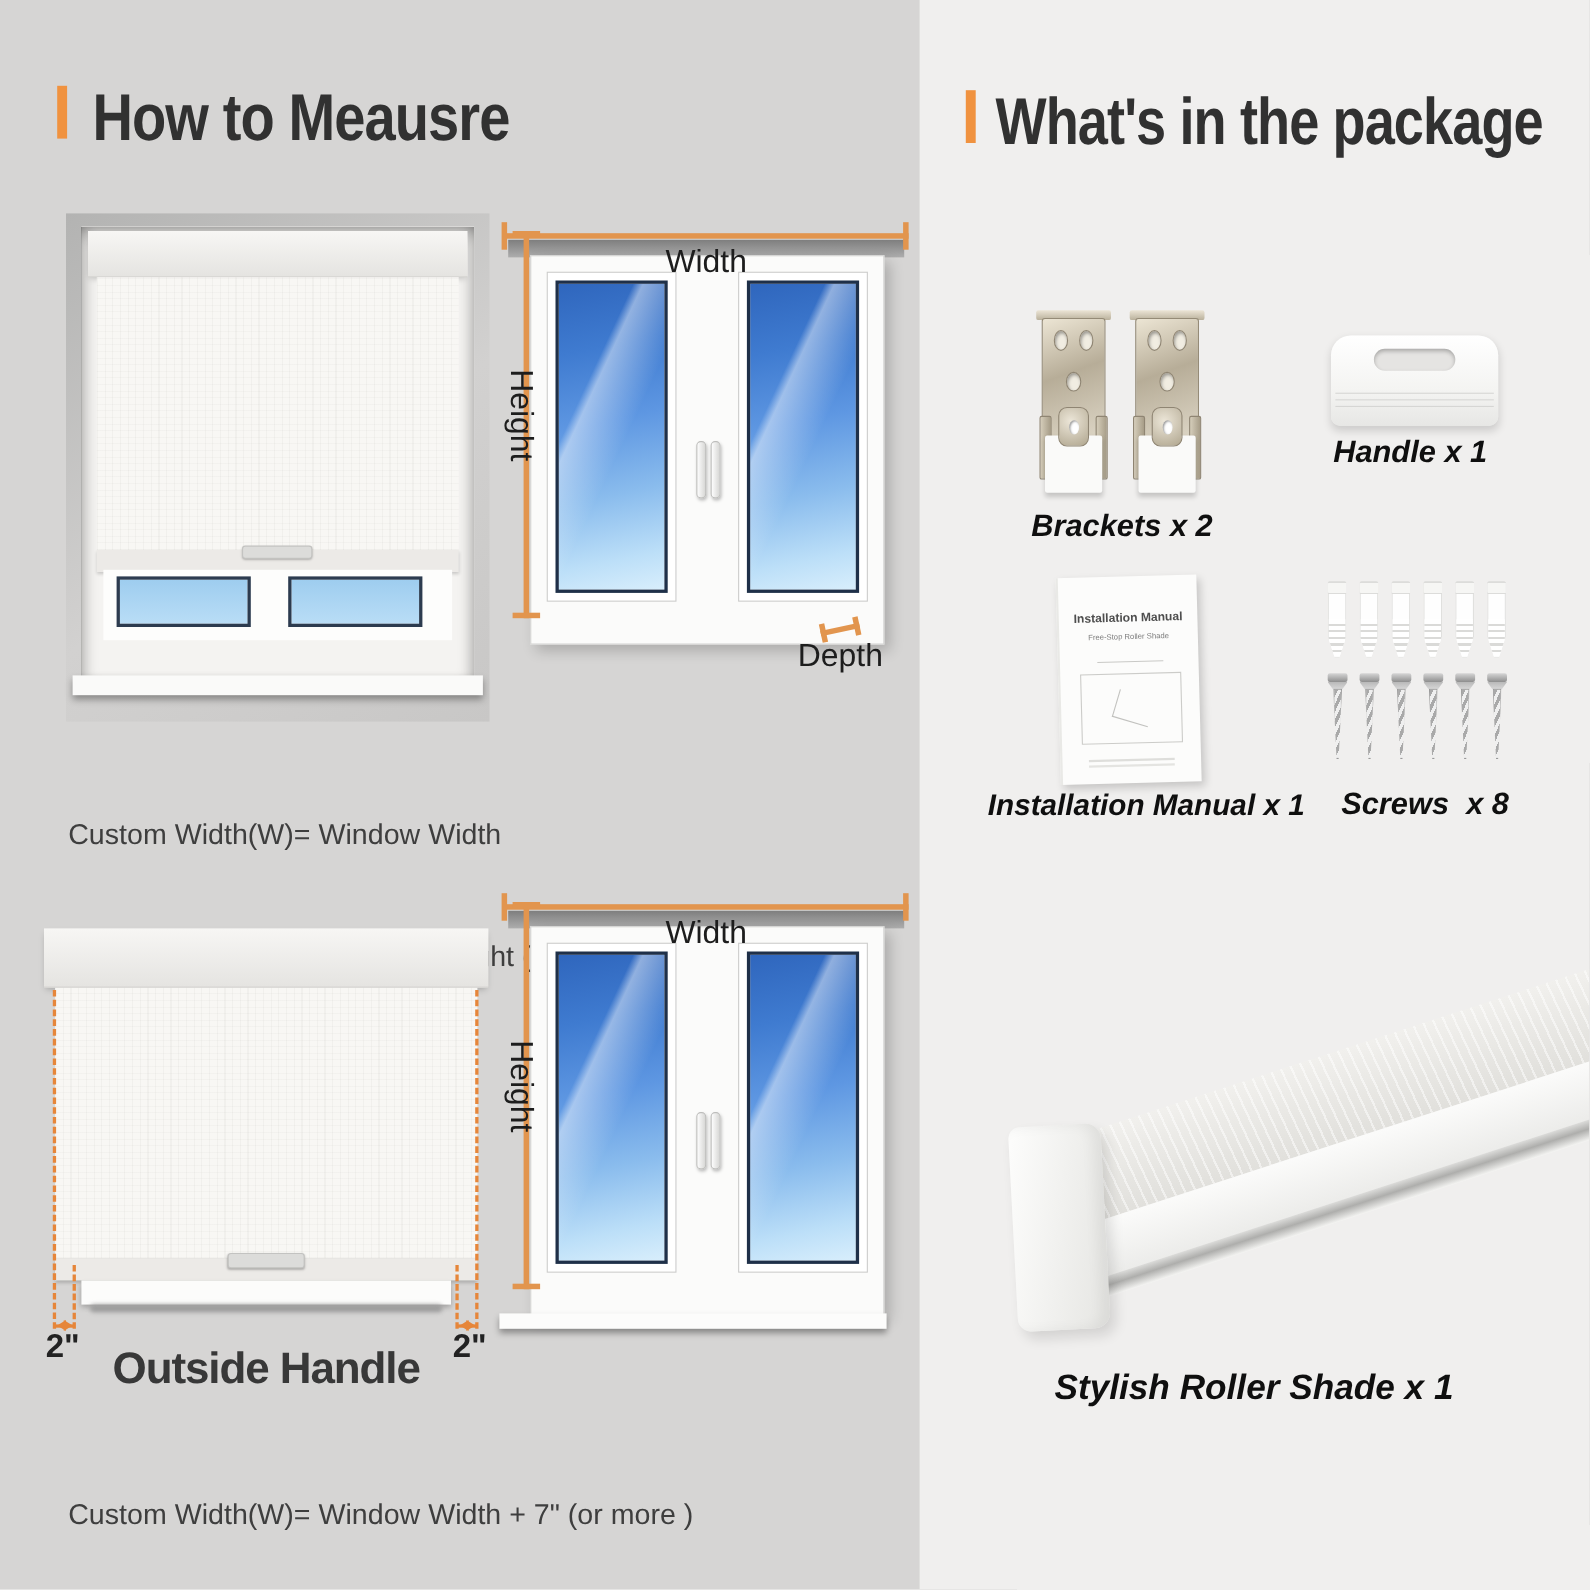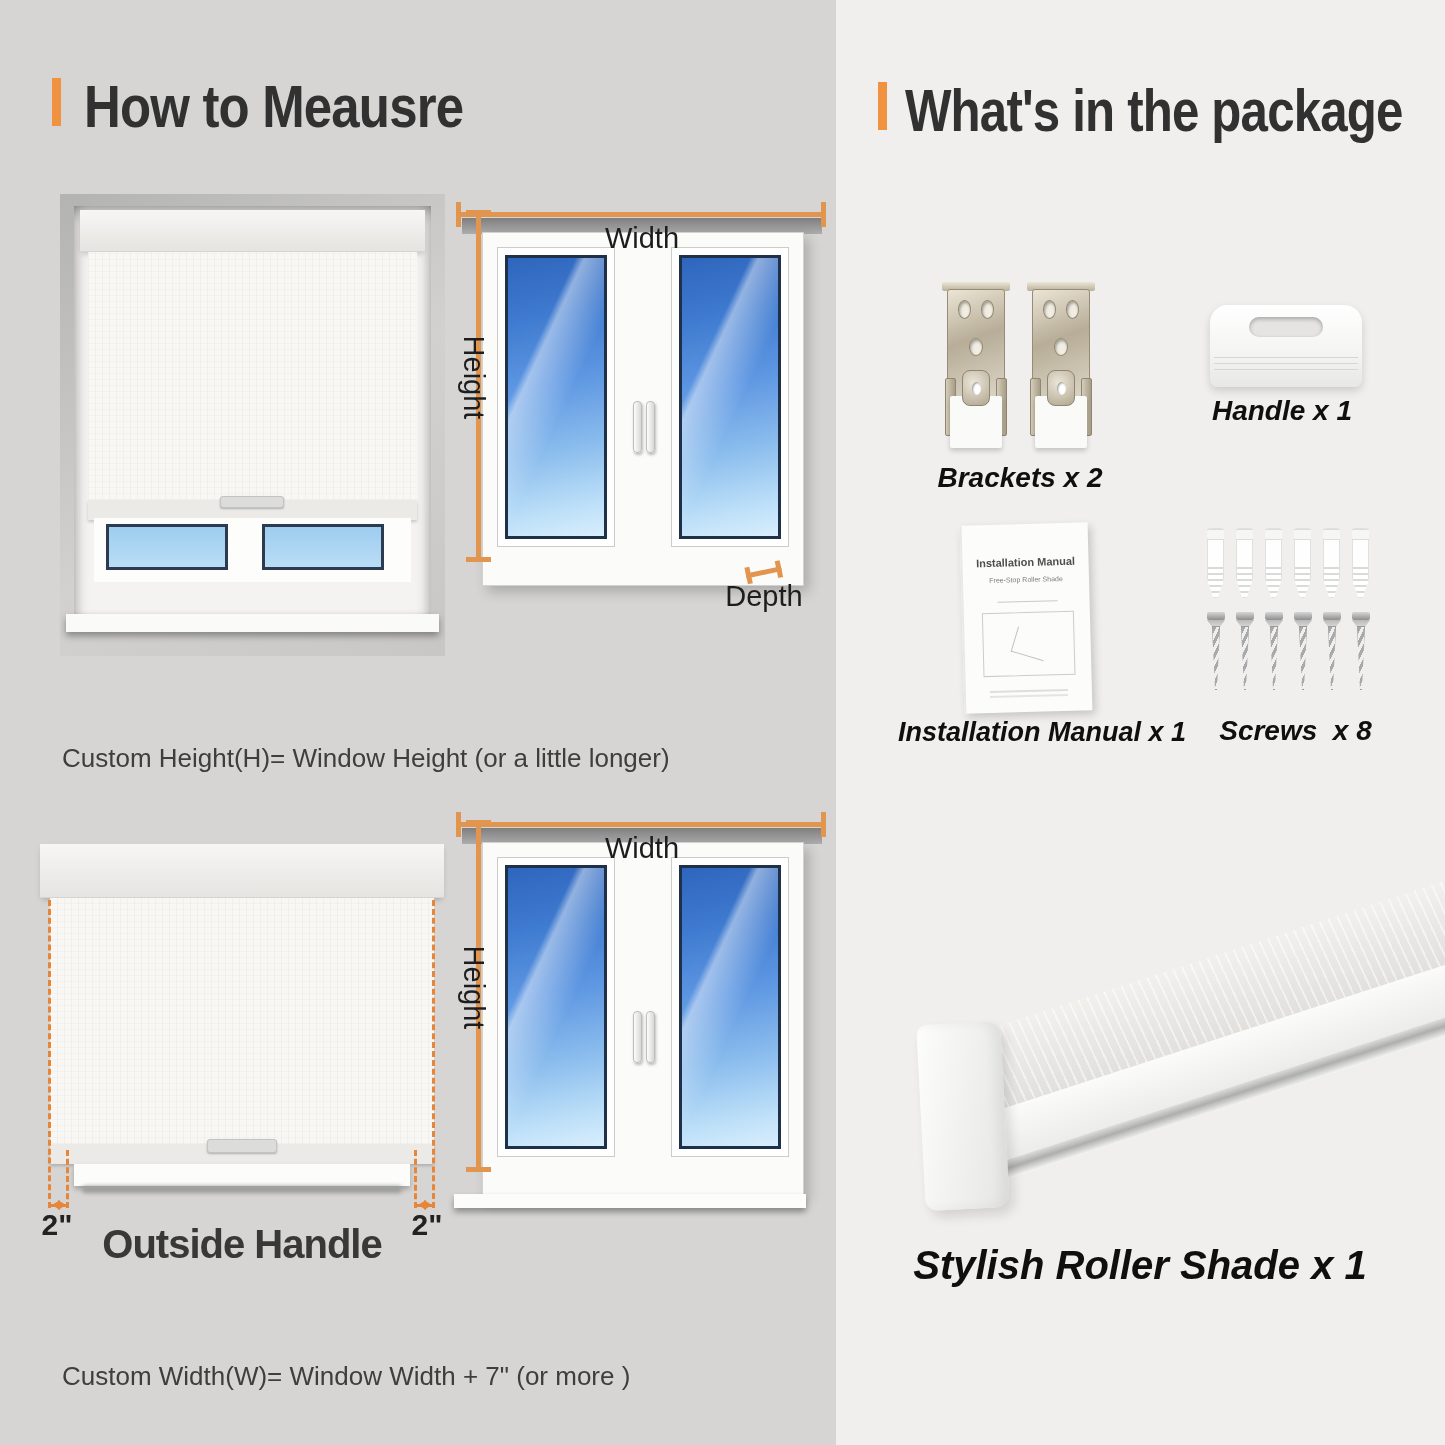--- a/index.html
+++ b/index.html
@@ -132,20 +132,21 @@
       <div class="shade-handle" style="left:132px; top:-4px; width:64px; height:12px;"></div>
     </div>
     <div class="ii-winframe">
       <div class="ii-pane" style="left:12px;"></div>
       <div class="ii-pane" style="left:168px;"></div>
     </div>
     <div class="ii-sill"></div>
   </div>
 
   <div class="body-lines" style="left:62px; top:666px;">
+    <div>Custom Width(W)= Window Width</div>
     <div>Custom Height(H)= Window Height (or a little longer)</div>
     <div>Installation Depth ≥ 1.6"</div>
   </div>
 
   <div class="win-diagram" style="left:452px; top:196px;">
     <div class="wd-recess-top"></div>
     <div class="wd-frame">
       <div class="wd-pane" style="left:14px;">
           <div class="wd-glass"></div>
         </div>
@@ -315,15 +316,15 @@
   <div class="item-label" style="left:1198px; top:715px; width:195px;">Screws  x 8</div>
 
   <div class="shade-photo">
     <div class="sp-bar">
       <div class="sp-top"></div>
       <div class="sp-front"></div>
       <div class="sp-rail"></div>
     </div>
     <div class="sp-cap"></div>
   </div>
-  <div class="item-label" style="left:895px; top:1243px; width:490px; font-size:40px;">Stylish Roller Shade x 1</div>
+  <div class="item-label" style="left:895px; top:1243px; width:490px; font-size:32px;">Stylish Roller Shade x 1</div>
 
 </div>
 
 </body></html>

